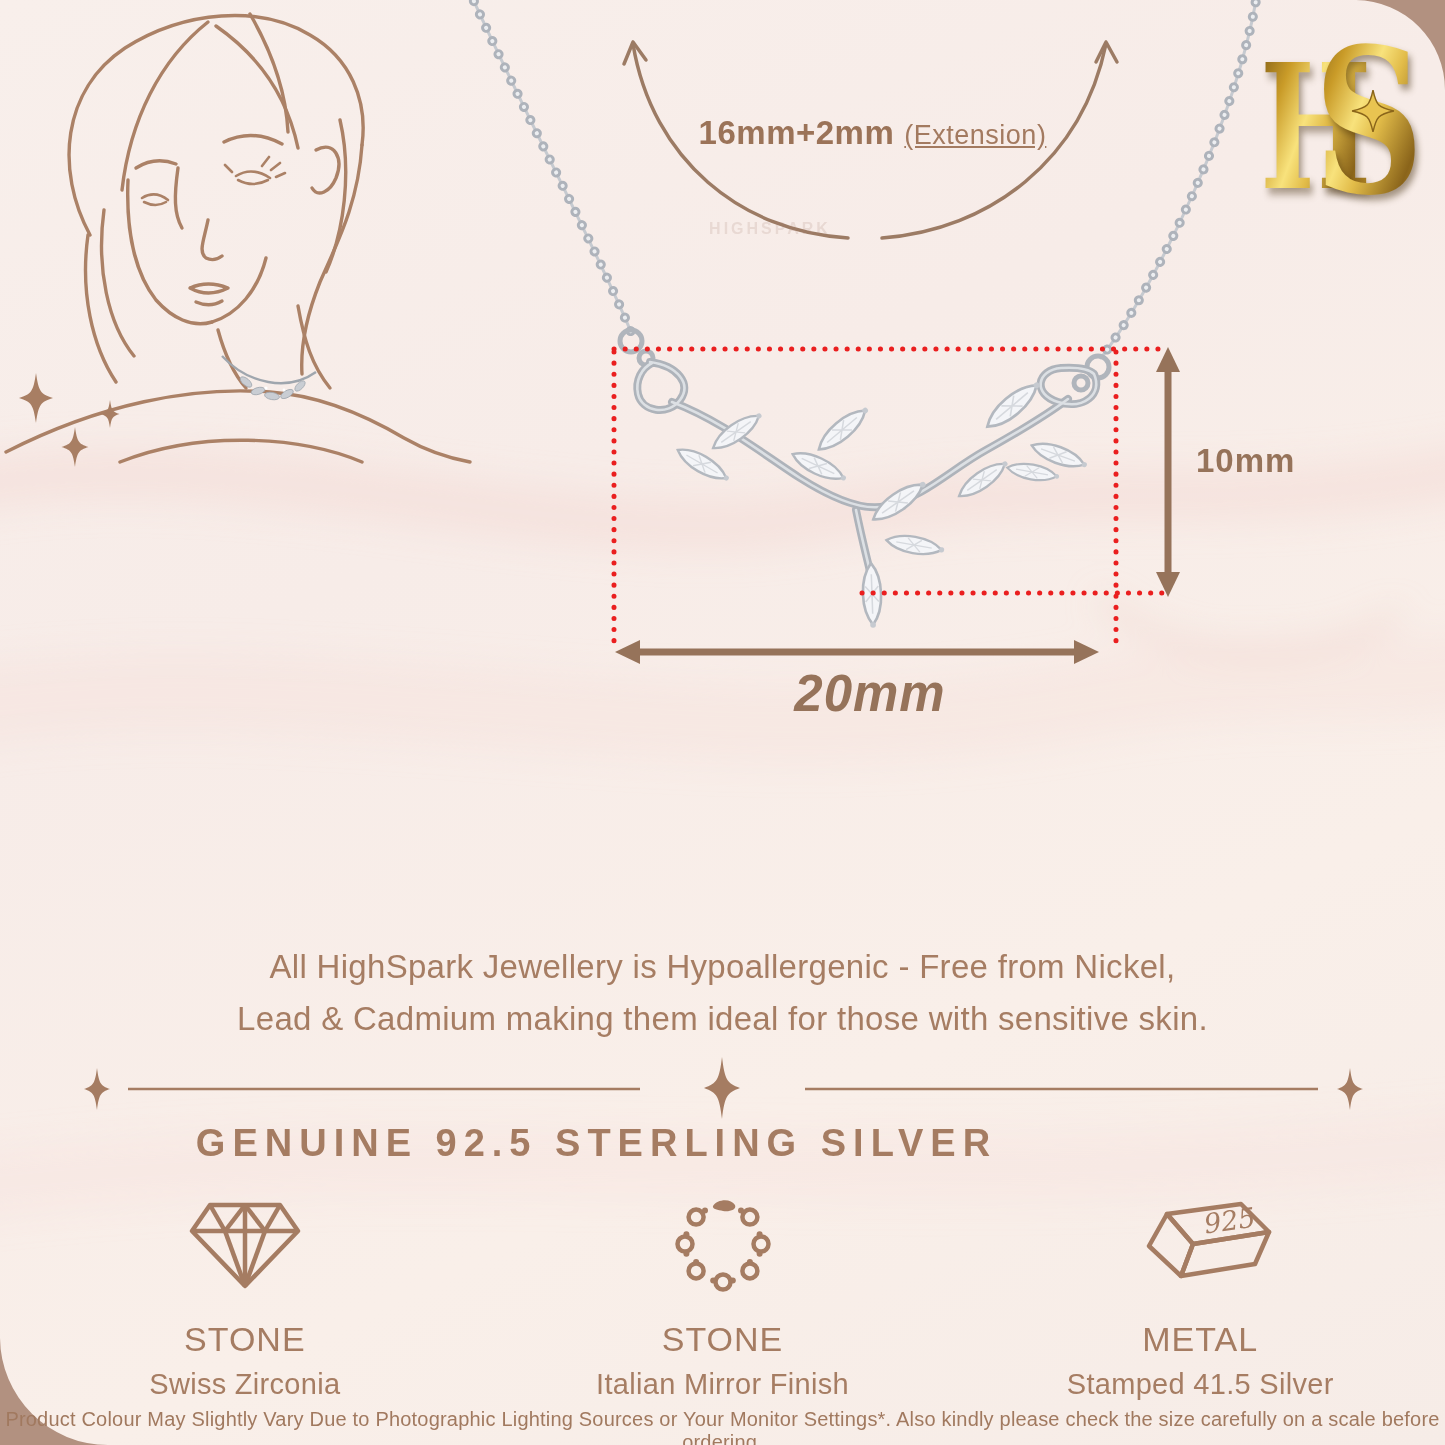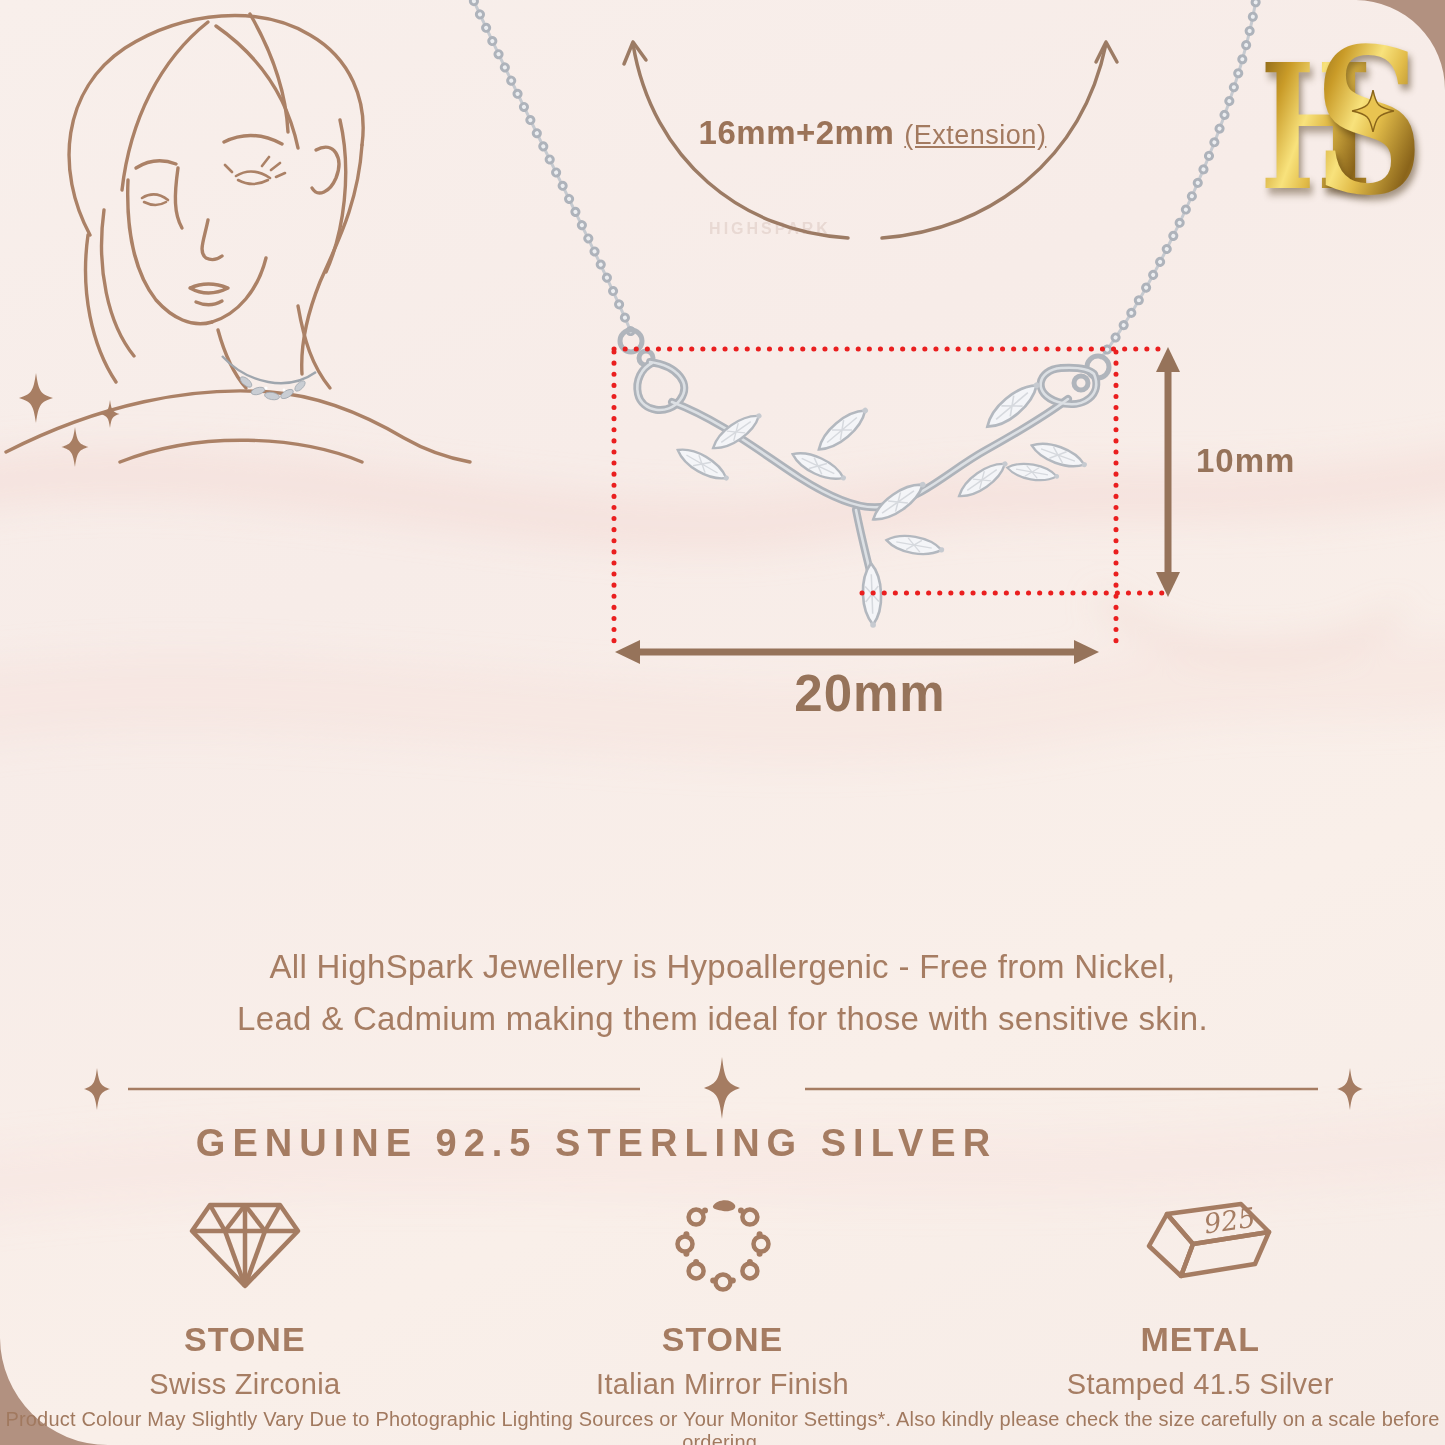--- a/index.html
+++ b/index.html
@@ -16,21 +16,21 @@
     position:absolute;left:600px;top:114px;width:545px;text-align:center;
     color:#9b7358;font-size:33px;font-weight:bold;letter-spacing:.5px;white-space:nowrap;
   }
   .chain-label .ext{font-weight:normal;font-size:27px;color:#a37a60;margin-left:10px;text-decoration:underline;}
 
   .dim-height{
     position:absolute;left:1196px;top:442px;font-size:33px;font-weight:600;color:#96735a;letter-spacing:1px;
   }
   .dim-width{
     position:absolute;left:640px;top:664px;width:460px;text-align:center;
-    font-size:51px;font-weight:600;color:#96735a;letter-spacing:1px;
+    font-size:51px;font-weight:600;color:#96735a;letter-spacing:1px;font-style:italic;
   }
 
   .watermark{
     position:absolute;left:660px;top:220px;width:220px;text-align:center;
     font-size:16px;letter-spacing:3px;color:#a77f72;opacity:.18;font-weight:bold;
   }
 
   .hypo{
     position:absolute;left:0;top:941px;width:1445px;text-align:center;
     color:#a67d63;font-size:33px;line-height:1.58;font-weight:400;letter-spacing:.3px;
@@ -39,21 +39,21 @@
   .material-heading{
     position:absolute;left:0;top:1122px;width:1193px;text-align:center;
     color:#a57c62;font-size:38px;font-weight:600;letter-spacing:7px;
   }
 
   .specs{
     position:absolute;left:6px;top:1190px;width:1433px;display:flex;
   }
   .spec{flex:1;display:flex;flex-direction:column;align-items:center;}
   .spec .icon{height:108px;display:flex;align-items:center;justify-content:center;}
-  .spec .label{margin-top:22px;font-size:34px;font-weight:bold;letter-spacing:1px;color:#a57c62;}
+  .spec .label{margin-top:22px;font-size:34px;font-weight:normal;letter-spacing:1px;color:#a57c62;}
   .spec .value{margin-top:9px;font-size:29px;font-weight:400;color:#a67d63;letter-spacing:.3px;}
 
   .fineprint{
     position:absolute;left:0;top:1408px;width:1445px;text-align:center;
     font-size:20px;color:#a1795f;letter-spacing:.2px;
   }
 
   
   .logo{position:absolute;left:1258px;top:16px;width:165px;height:210px;}
   .logo .glyph{

